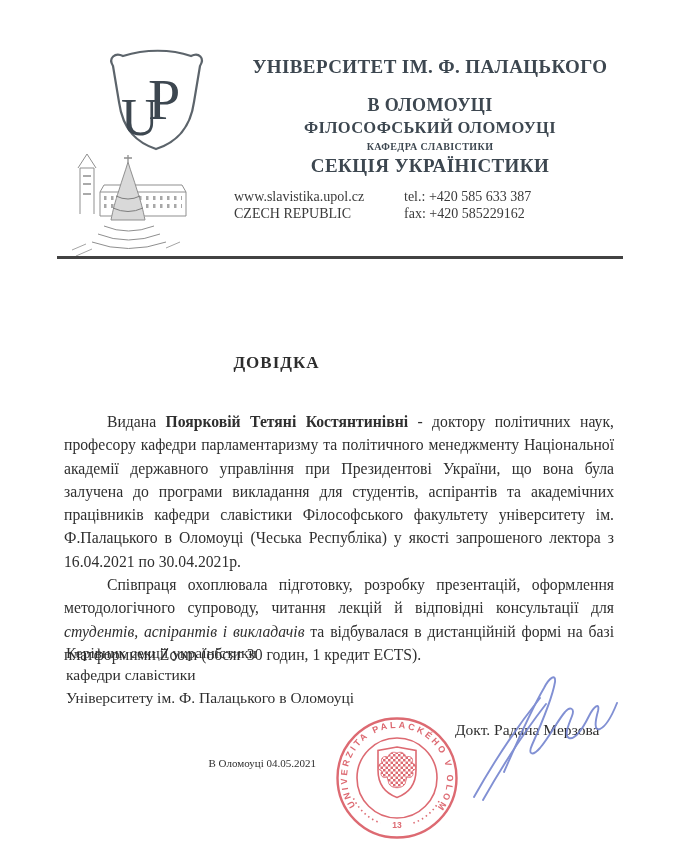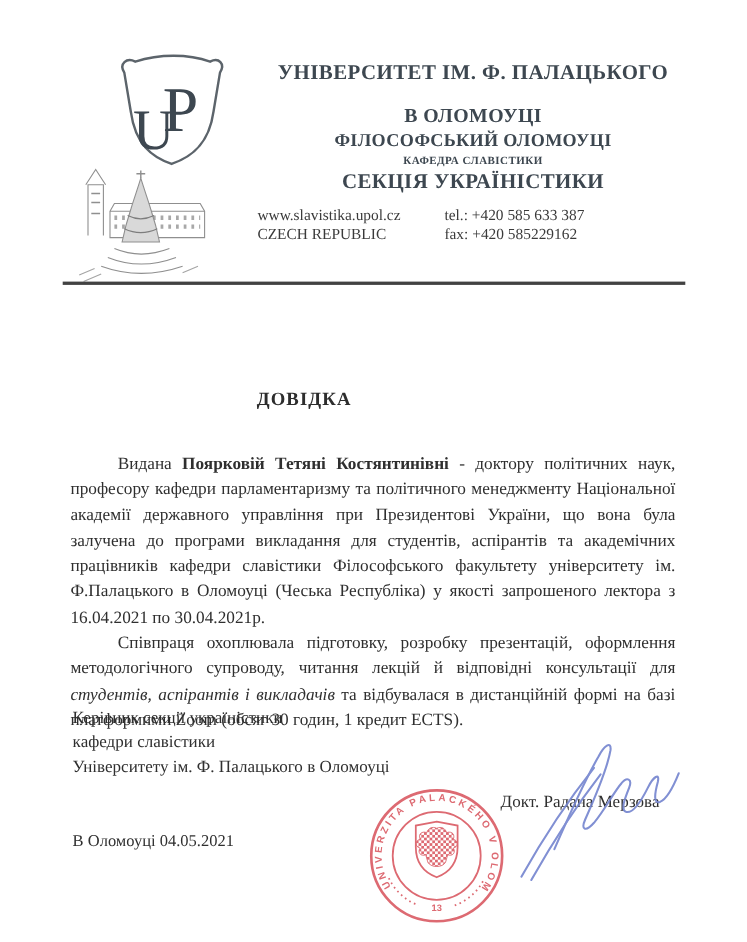--- a/index.html
+++ b/index.html
@@ -62,21 +62,21 @@
     font-size: 15.5px; line-height: 22.4px; color: #2f2f2f;
   }
 
   .signer-name {
     left: 455px; top: 721px; width: 220px;
     font-size: 15.5px; color: #2f2f2f;
   }
 
   .place-date {
     left: 66px; top: 757px; width: 250px;
-    font-size: 15px; color: #2f2f2f;
+    font-size: 11px; color: #2f2f2f; text-align: right;
   }
 
   .seal { left: 333px; top: 714px; width: 128px; height: 128px; }
   .seal text, .seal textPath {
     font-family: "Liberation Sans", sans-serif;
     font-weight: bold; fill: #dd6a72;
   }
 
   .hand-sign { left: 450px; top: 652px; width: 182px; height: 152px; z-index: 5; }
 </style>

